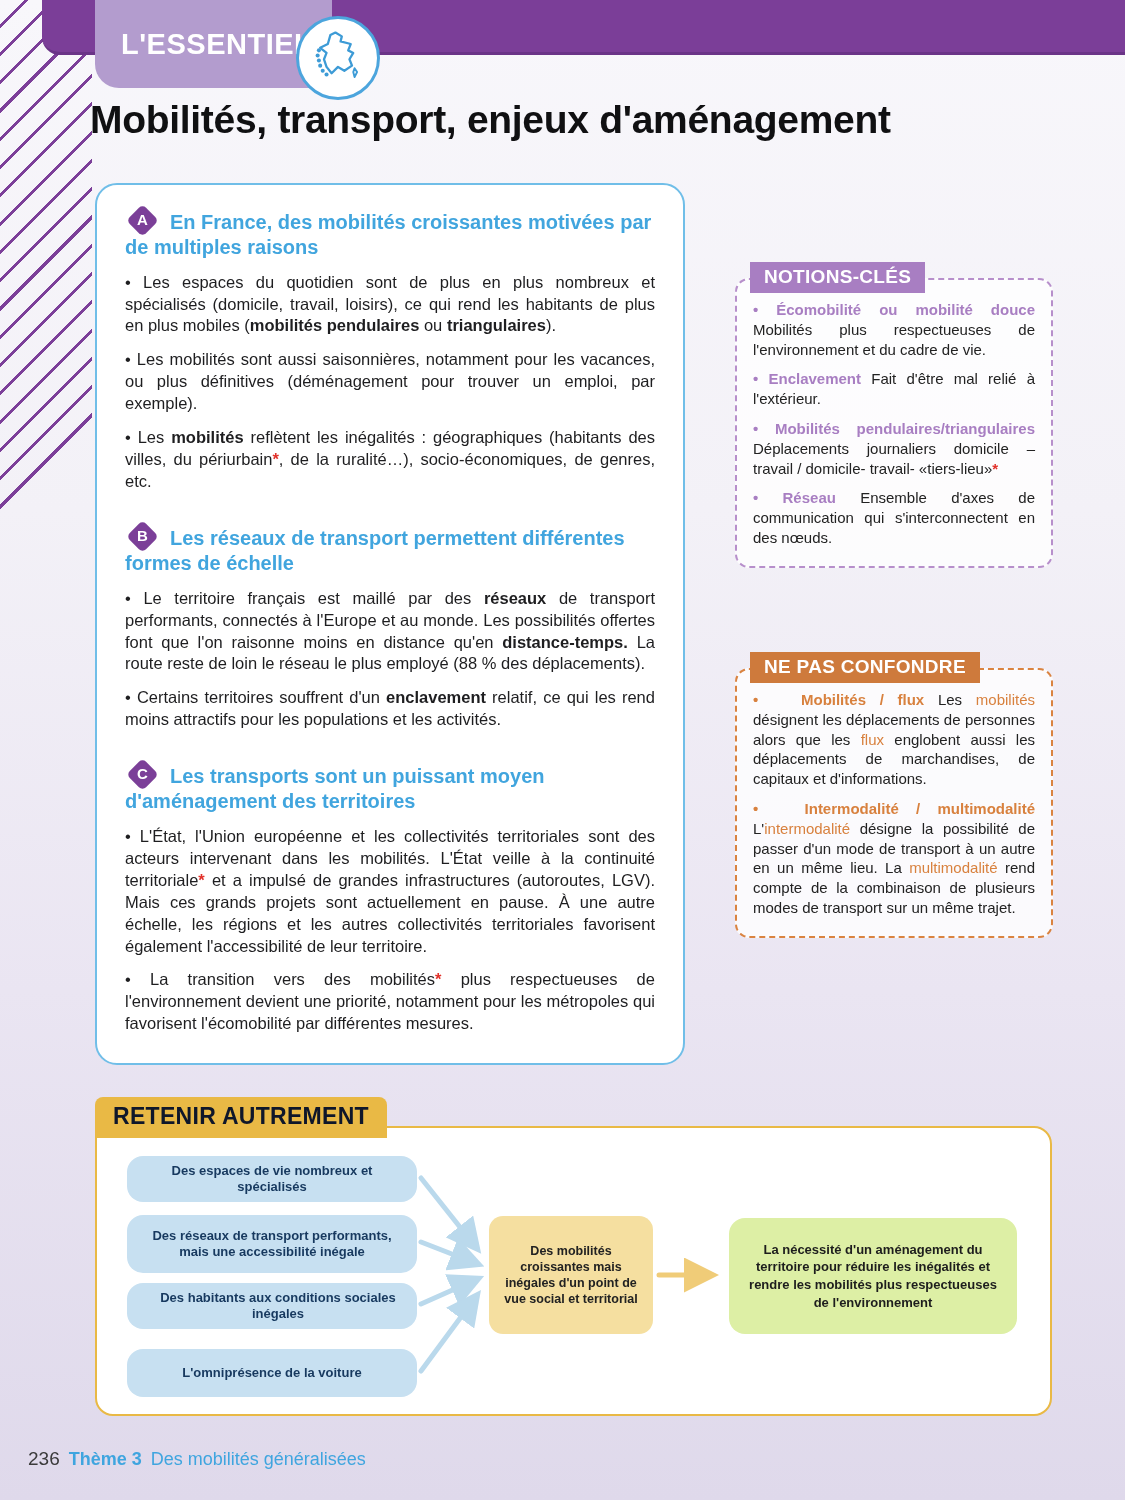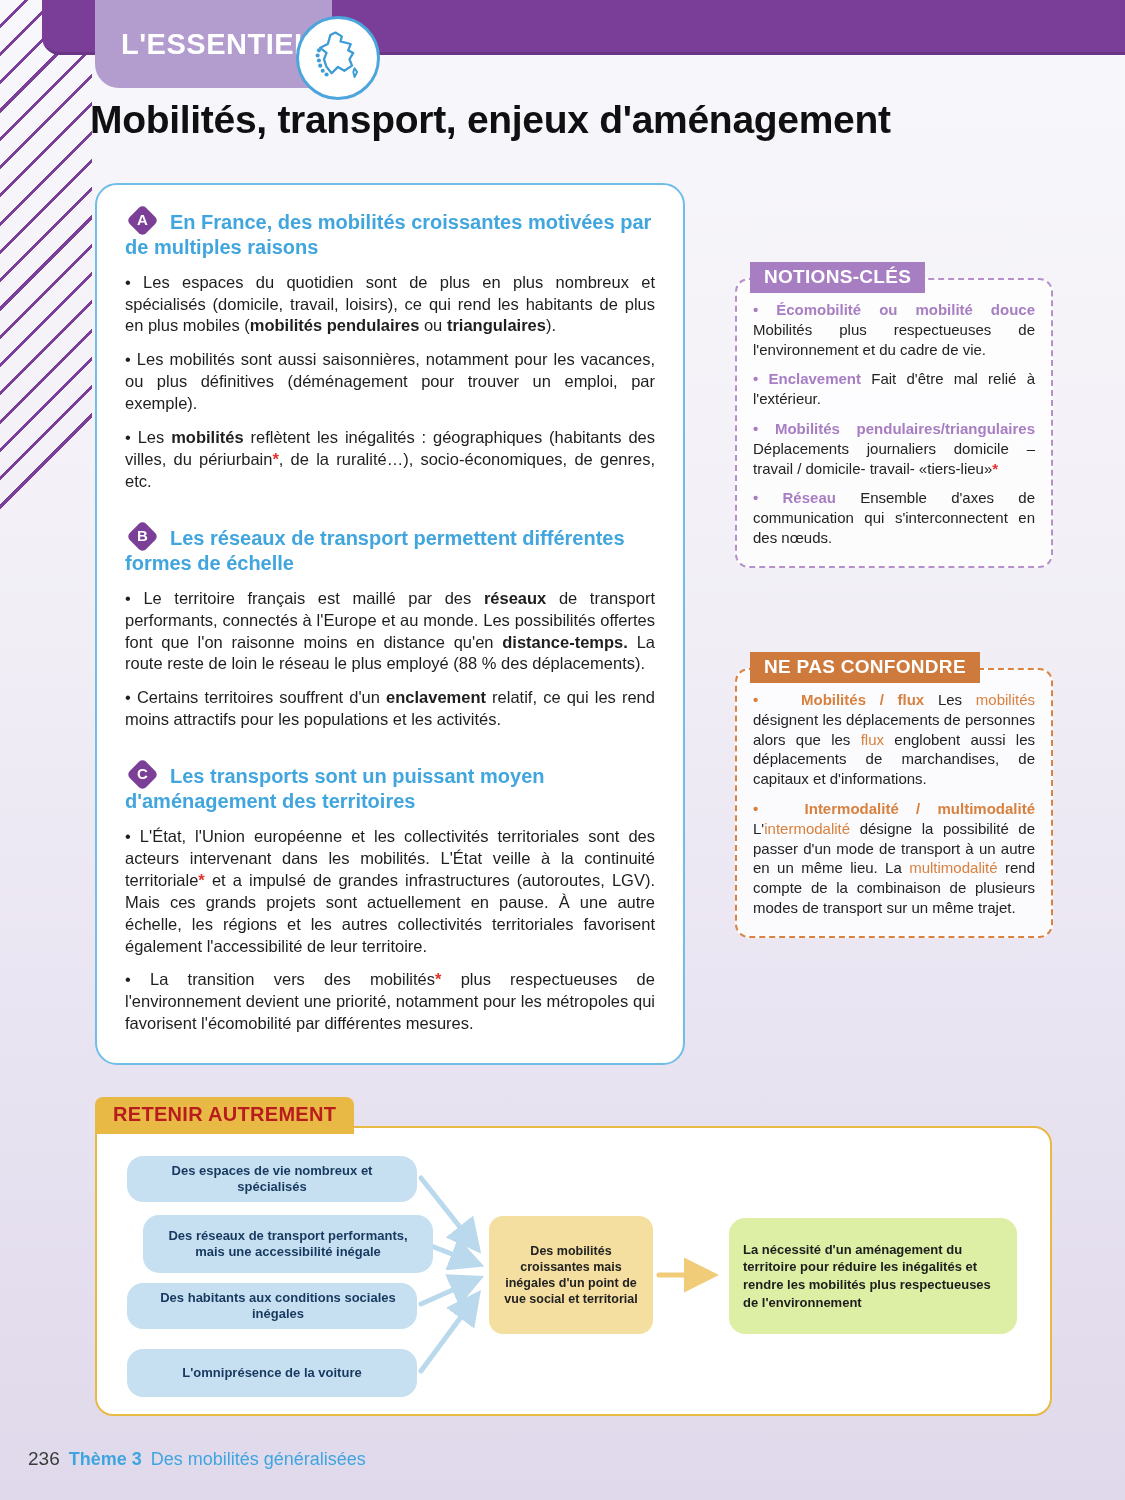--- a/index.html
+++ b/index.html
@@ -49,38 +49,38 @@
   .note-box.confondre{left:735px;top:668px;min-height:270px;border:2px dashed #DA8340;}
   .note-tag{position:absolute;color:#fff;font-weight:700;font-size:19px;padding:4px 14px 5px;
     letter-spacing:.3px;z-index:2;}
   .note-tag.purple{left:750px;top:262px;background:#A87EC2;}
   .note-tag.orange{left:750px;top:652px;background:#CE7A3C;}
   .note-item{font-size:15px;line-height:1.32;color:#222;text-align:justify;margin:0 0 10px;}
   .notions .note-item::before{content:"• ";color:#A87EC2;font-weight:700;}
   .confondre .note-item::before{content:"• ";color:#D8813E;font-weight:700;}
 
   
-  .retenir-tag{position:absolute;left:95px;top:1097px;background:#E9B945;color:#b91c1c;font-weight:700;
-    font-size:20px;padding:6px 18px 8px;border-radius:8px 8px 0 0;letter-spacing:.3px;z-index:2;}
+  .retenir-tag{position:absolute;left:95px;top:1097px;background:#E9B945;color:#0f172a;font-weight:700;
+    font-size:23px;padding:6px 18px 8px;border-radius:8px 8px 0 0;letter-spacing:.3px;z-index:2;}
   .retenir-box{position:absolute;left:95px;top:1126px;width:957px;height:290px;background:#fff;
     border:2px solid #E9B945;border-radius:0 18px 18px 18px;box-sizing:border-box;}
   .arrows{position:absolute;inset:0;width:100%;height:100%;}
   .cause{position:absolute;left:30px;width:290px;background:#C7E0F1;border-radius:16px;color:#17395F;
     font-weight:700;font-size:13px;line-height:1.22;display:flex;align-items:center;justify-content:center;
     text-align:center;padding:4px 10px;box-sizing:border-box;}
   .cause.c0{top:28px;height:46px;}
-  .cause.c1{top:87px;height:58px;margin-left:16px;}
+  .cause.c1{top:87px;height:58px;}
   .cause.c2{top:155px;height:46px;padding-left:22px;}
   .cause.c3{top:221px;height:48px;}
   .mid-box{position:absolute;left:392px;top:88px;width:164px;height:118px;background:#F5DFA0;border-radius:14px;
     color:#222;font-weight:700;font-size:12.5px;line-height:1.3;display:flex;align-items:center;justify-content:center;
     text-align:center;padding:6px 10px;box-sizing:border-box;}
   .result-box{position:absolute;left:632px;top:90px;width:288px;height:116px;background:#DDEFA5;border-radius:16px;
     color:#1d1d1d;font-weight:700;font-size:13px;line-height:1.35;display:flex;align-items:center;justify-content:center;
-    text-align:left;padding:6px 14px;box-sizing:border-box;}
+    text-align:center;padding:6px 14px;box-sizing:border-box;}
 
   
   .footer{position:absolute;left:28px;top:1448px;display:flex;gap:9px;align-items:baseline;}
   .pagenum{color:#3b3b3b;font-size:19px;}
   .theme-label{color:#3FA5DF;font-weight:700;font-size:18px;}
   .theme-title{color:#3FA5DF;font-size:18px;}
 </style>
 </head>
 <body>
 

